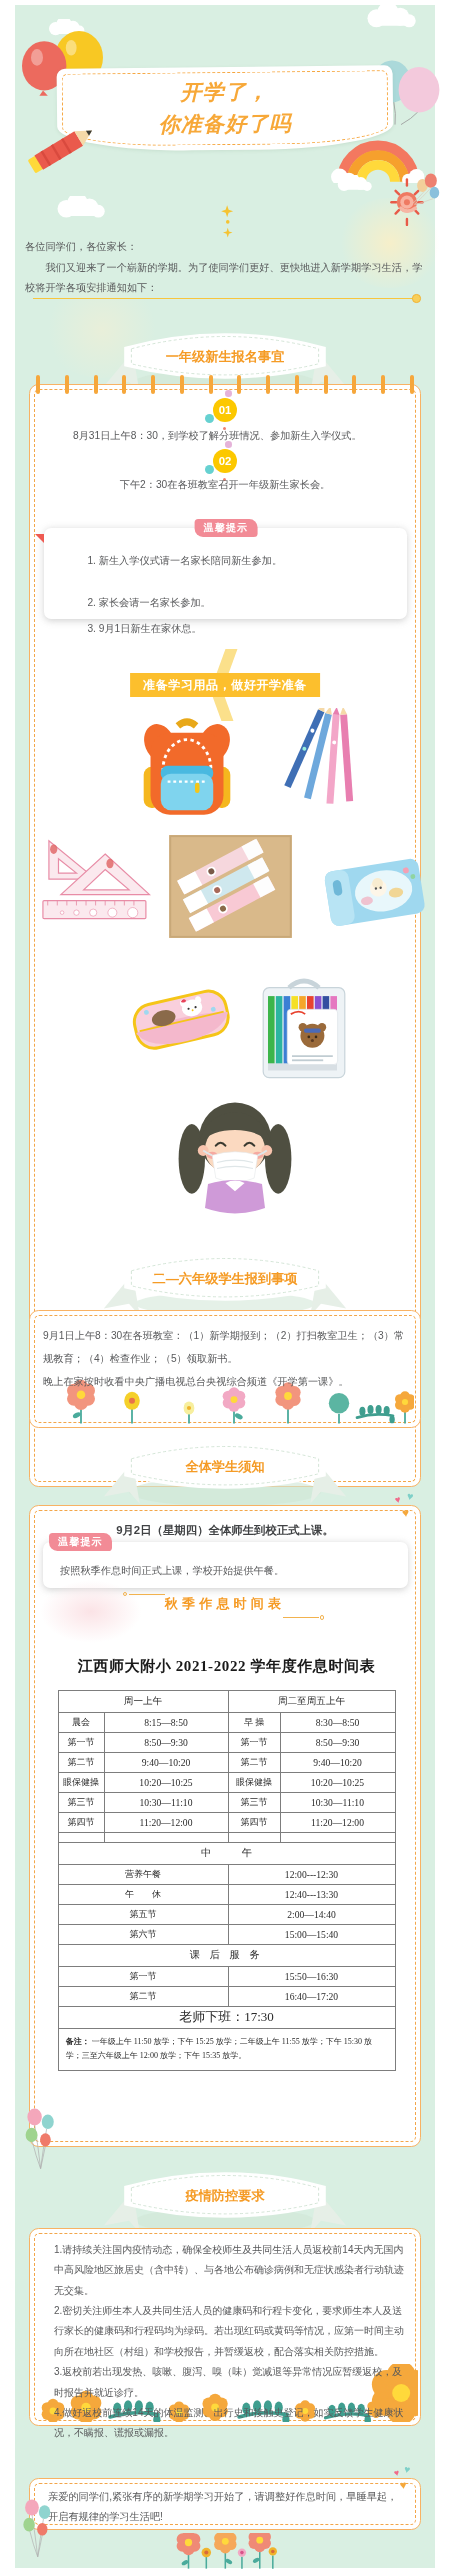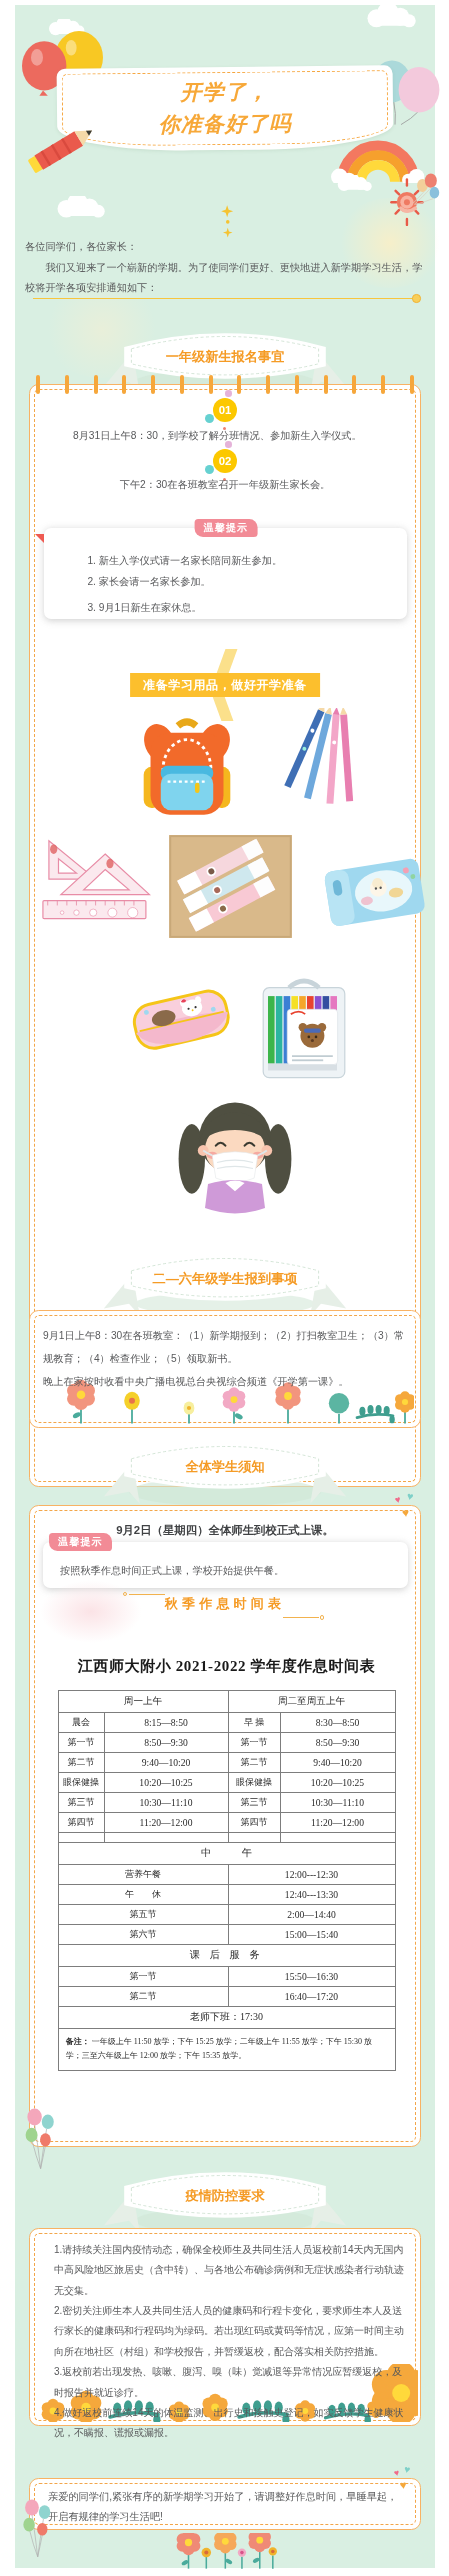--- a/index.html
+++ b/index.html
@@ -269,21 +269,21 @@
       <i class="dot-pink"></i>
         <i class="dot-teal"></i>
         <i class="dot-red"></i>
     </div>
     <div class="step-text" style="left:0;right:0;top:91px;text-align:center;">下午2：30在各班教室召开一年级新生家长会。</div>
 
     <div class="tipbox" style="left:14.4px;top:143px;width:363px;height:91px;">
       <span class="tag" style="left:50%;transform:translateX(-50%);">温馨提示</span>
       <i class="tri"></i>
       <div style="padding:26px 18px 0 43px;">
-        <p class="tip-line" style="margin-bottom:7px;">1. 新生入学仪式请一名家长陪同新生参加。</p>
+        <p class="tip-line" style="margin-bottom:28px;">1. 新生入学仪式请一名家长陪同新生参加。</p>
         <p class="tip-line" style="margin-bottom:12px;">2. 家长会请一名家长参加。</p>
         <p class="tip-line">3. 9月1日新生在家休息。</p>
       </div>
     </div>
 
     <div class="gold-banner" style="top:264px;flex-direction:column;">
       <span class="flash l"></span>
       <span class="gold-core">准备学习用品，做好开学准备</span>
       <span class="flash r"></span>
     </div>
@@ -610,21 +610,21 @@
             </tr>
         <tr>
           <td colspan="2">第一节</td>
           <td colspan="2" class="time">15:50—16:30</td>
         </tr>
         <tr>
           <td colspan="2">第二节</td>
           <td colspan="2" class="time">16:40—17:20</td>
         </tr>
         <tr class="sec">
-              <td colspan="4" style="font-size:10px;">老师下班：17:30</td>
+              <td colspan="4" style="font-size:13px;">老师下班：17:30</td>
             </tr>
         <tr class="note">
           <td colspan="4">
             <span class="note-label">备注：</span>
             <span>一年级上午 11:50 放学；下午 15:25 放学；二年级上午 11:55 放学；下午 15:30 放学；三至六年级上午 12:00 放学；下午 15:35 放学。</span>
           </td>
         </tr>
         </tbody>
       </table>
     </div>

